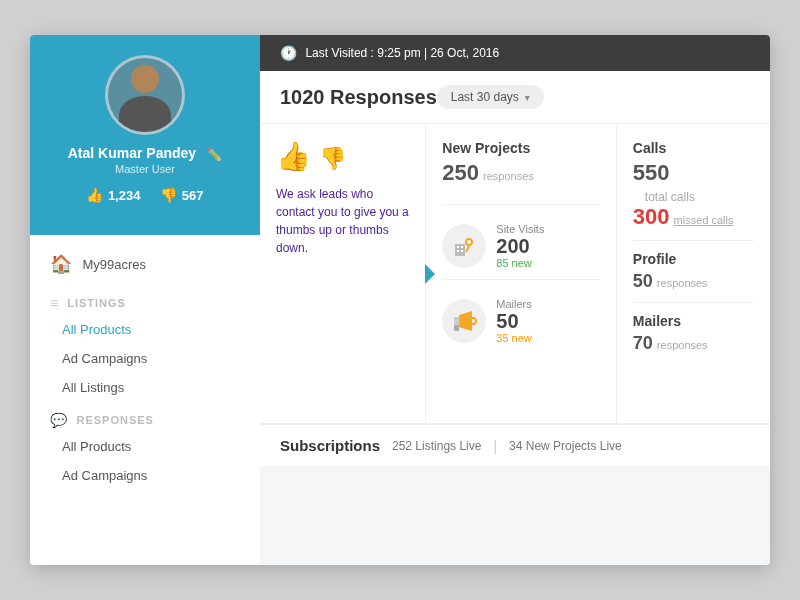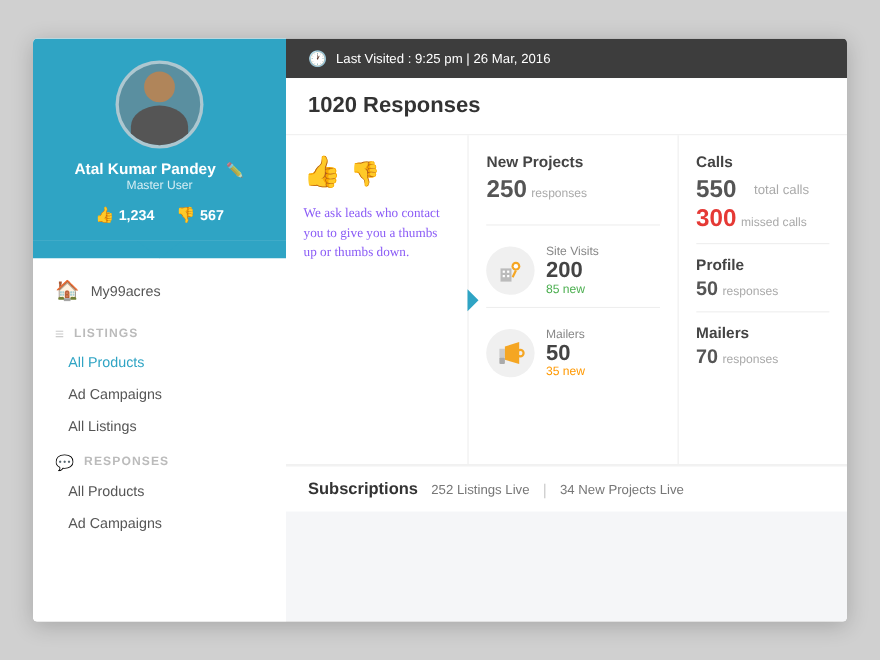--- a/index.html
+++ b/index.html
@@ -222,23 +222,22 @@
     }
     .thumbs-icons {
       display: flex;
       gap: 8px;
       margin-bottom: 12px;
     }
     .thumb-up-icon { font-size: 28px; color: #2fa4c4; }
     .thumb-down-icon { font-size: 22px; color: #ccc; position: relative; top: 6px; }
     .thumbs-text {
       font-size: 12px;
-      color: #8b5cf6;
+      color: #4c1d95;
       line-height: 1.5;
-      font-family: Liberation Serif, serif;
     }
     .card-arrow-right {
       position: absolute;
       right: -10px;
       top: 50%;
       transform: translateY(-50%);
       width: 0; height: 0;
       border-top: 10px solid transparent;
       border-bottom: 10px solid transparent;
       border-left: 10px solid #2fa4c4;
@@ -311,20 +310,21 @@
       padding-left: 12px;
     }
     .calls-missed {
       font-size: 22px;
       font-weight: 700;
       color: #e53935;
     }
     .calls-missed-label {
       font-size: 11px;
       color: #aaa;
+      text-decoration: underline;
     }
     .divider { border: none; border-top: 1px solid #eee; margin: 10px 0; }
 
     .section-title {
       font-size: 14px;
       font-weight: 700;
       color: #444;
       margin-bottom: 4px;
     }
     .section-number {
@@ -417,26 +417,30 @@
   </div>
 
   <div class="main-content">
 
     <div class="top-bar">
       <span class="clock-icon">🕐</span>
       <span class="top-bar-text">
         <span>Last Visited :</span>
         <span>9:25 pm</span>
         <span>|</span>
-        <span>26 Mar, 2016</span>
+        <span>26 Oct, 2016</span>
       </span>
     </div>
 
     <div class="header-row">
       <span class="responses-count">1020 Responses</span>
+      <div class="date-filter">
+        <span>Last 30 days</span>
+        <span class="chevron-icon">▾</span>
+      </div>
     </div>
 
     <div class="cards-row">
 
       <div class="card thumbs-card" style="flex:1.1;position:relative;">
         <div class="thumbs-icons">
           <span class="thumb-up-icon">👍</span>
           <span class="thumb-down-icon">👎</span>
         </div>
         <p class="thumbs-text">We ask leads who contact you to give you a thumbs up or thumbs down.</p>
@@ -489,21 +493,21 @@
           <div class="sub-row-info">
             <div class="sub-row-label">Mailers</div>
             <div class="sub-row-number">50</div>
             <div class="sub-row-new new-orange">35 new</div>
           </div>
         </div>
       </div>
 
       <div class="card calls-card">
         <div class="section-title">Calls</div>
-        <div style="display:flex;align-items:center;gap:4px;">
+        <div style="display:flex;align-items:flex-start;gap:4px;flex-direction:column;">
           <span class="calls-number">550</span>
           <span class="calls-label">total calls</span>
         </div>
         <div style="display:flex;align-items:baseline;gap:4px;">
           <span class="calls-missed">300</span>
           <span class="calls-missed-label">missed calls</span>
         </div>
         <hr class="divider">
         <div class="section-title">Profile</div>
         <div style="display:flex;align-items:baseline;gap:4px;">

